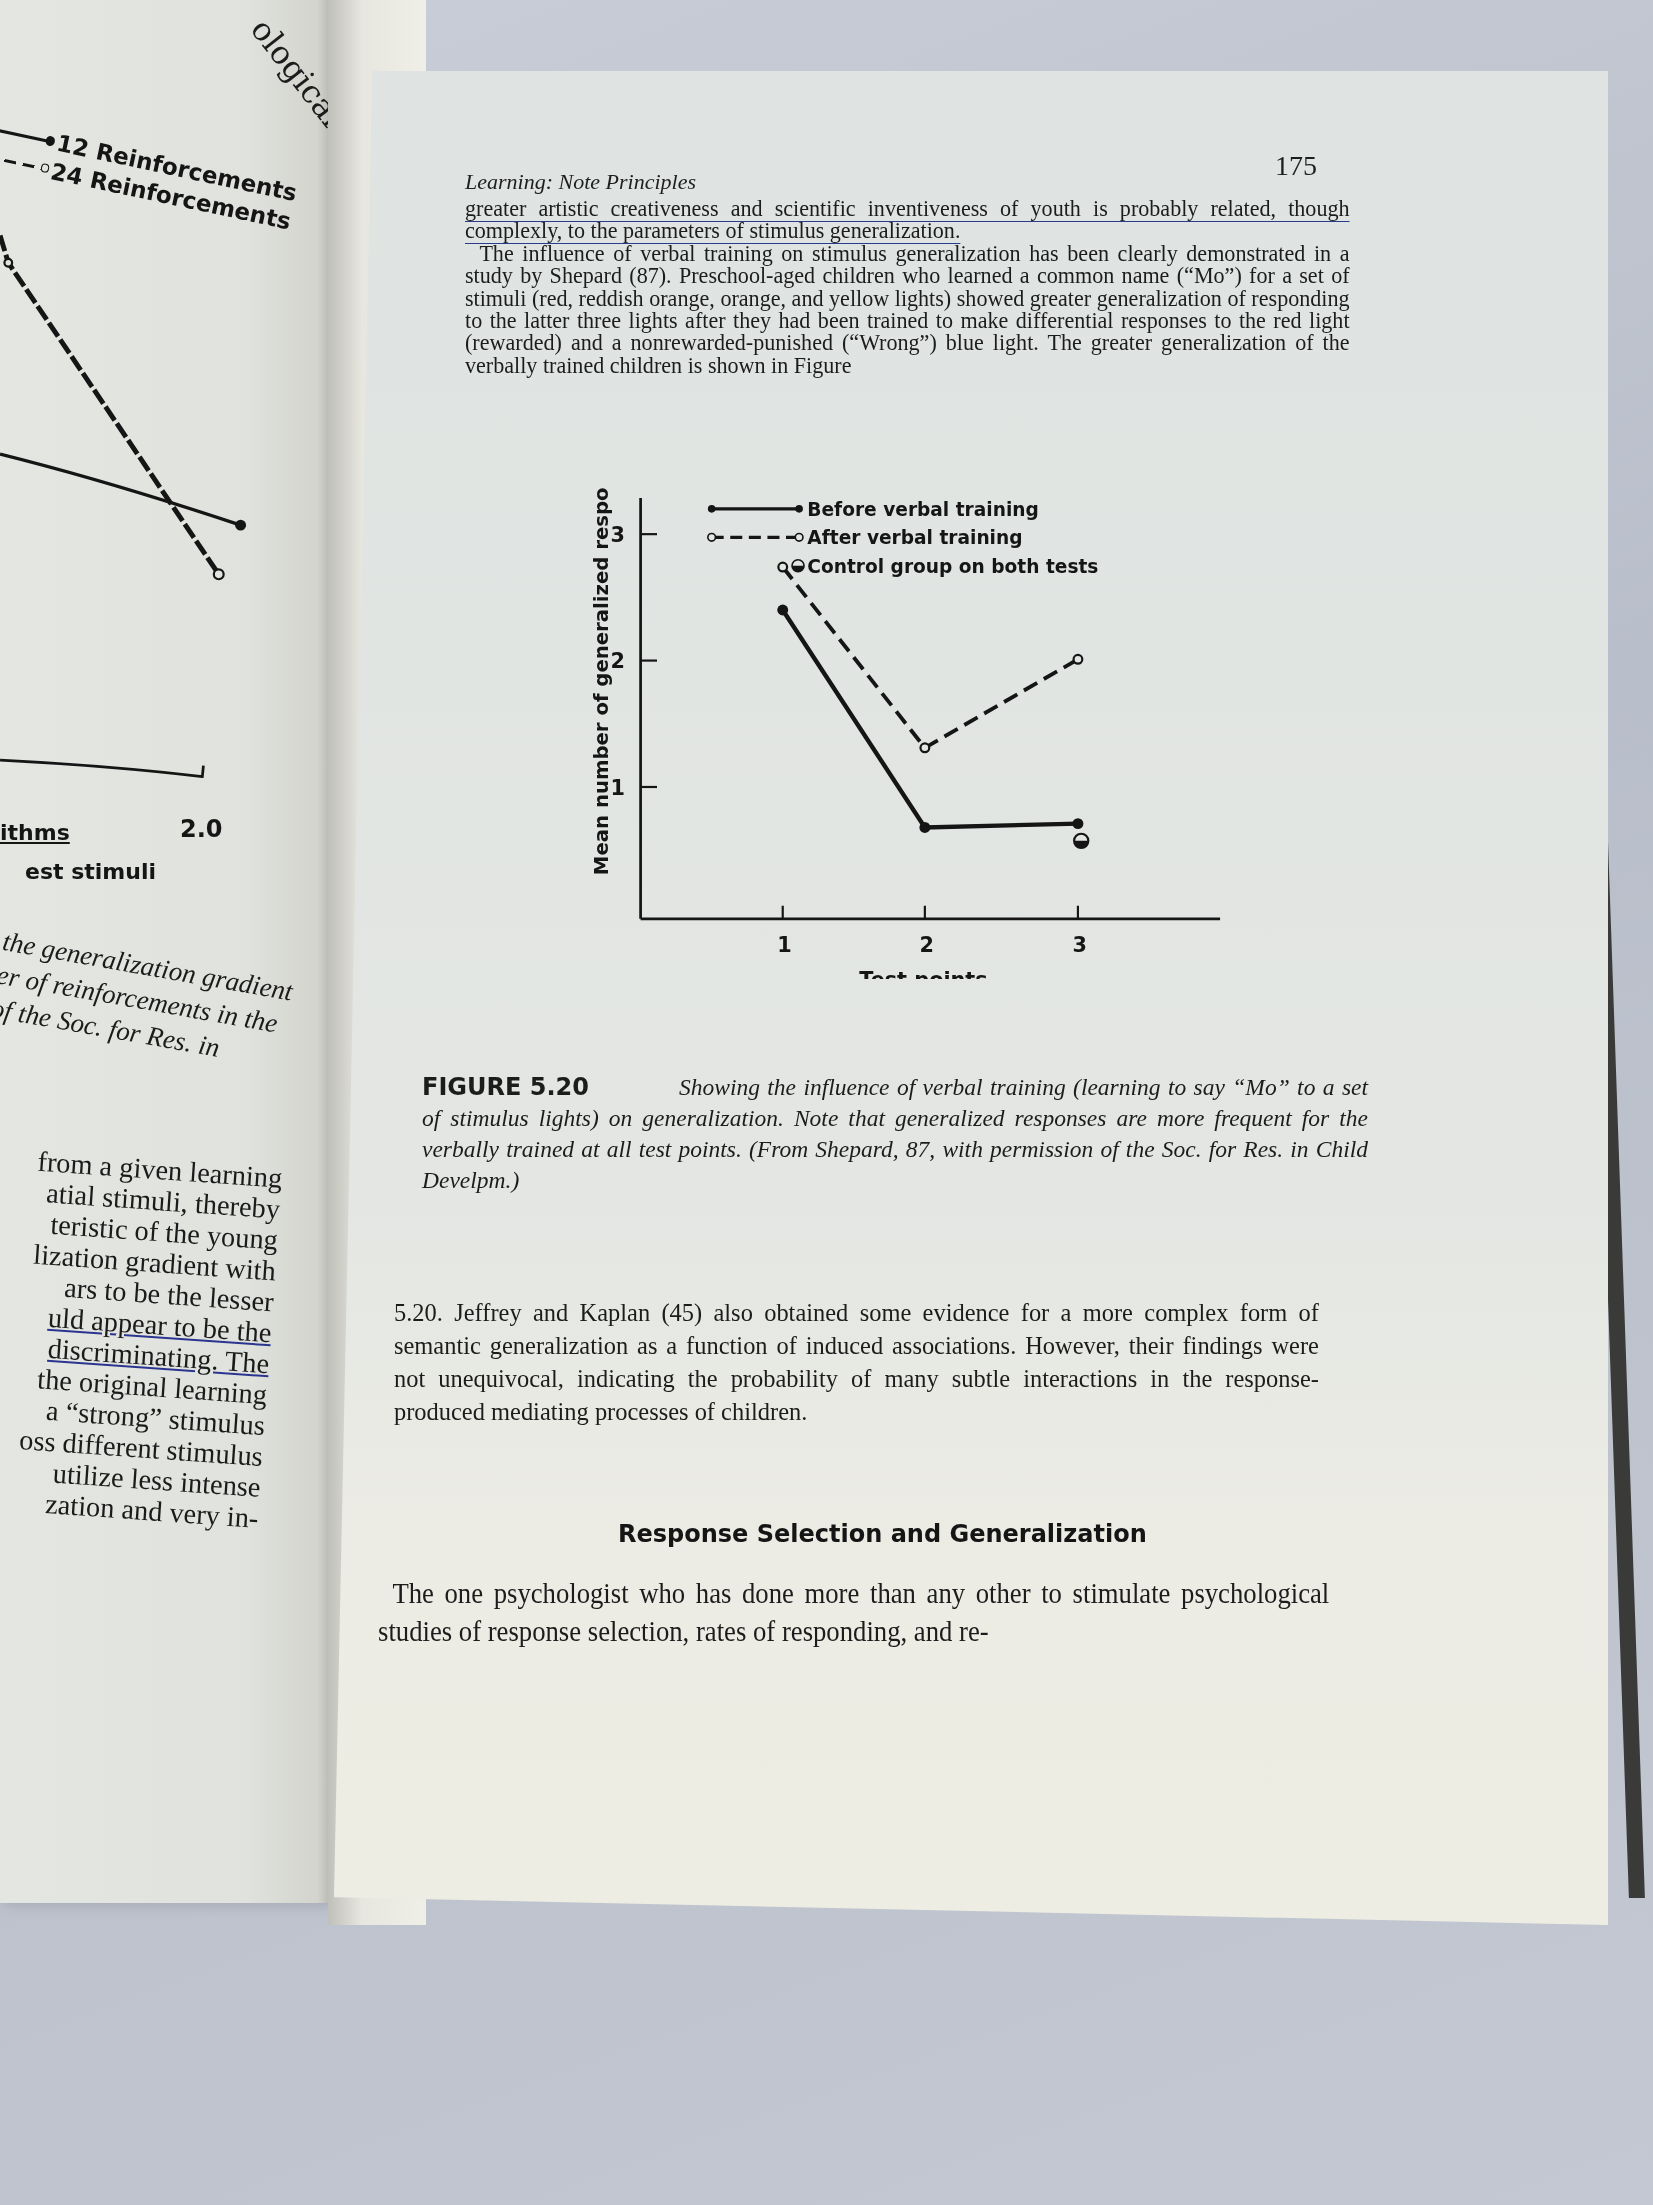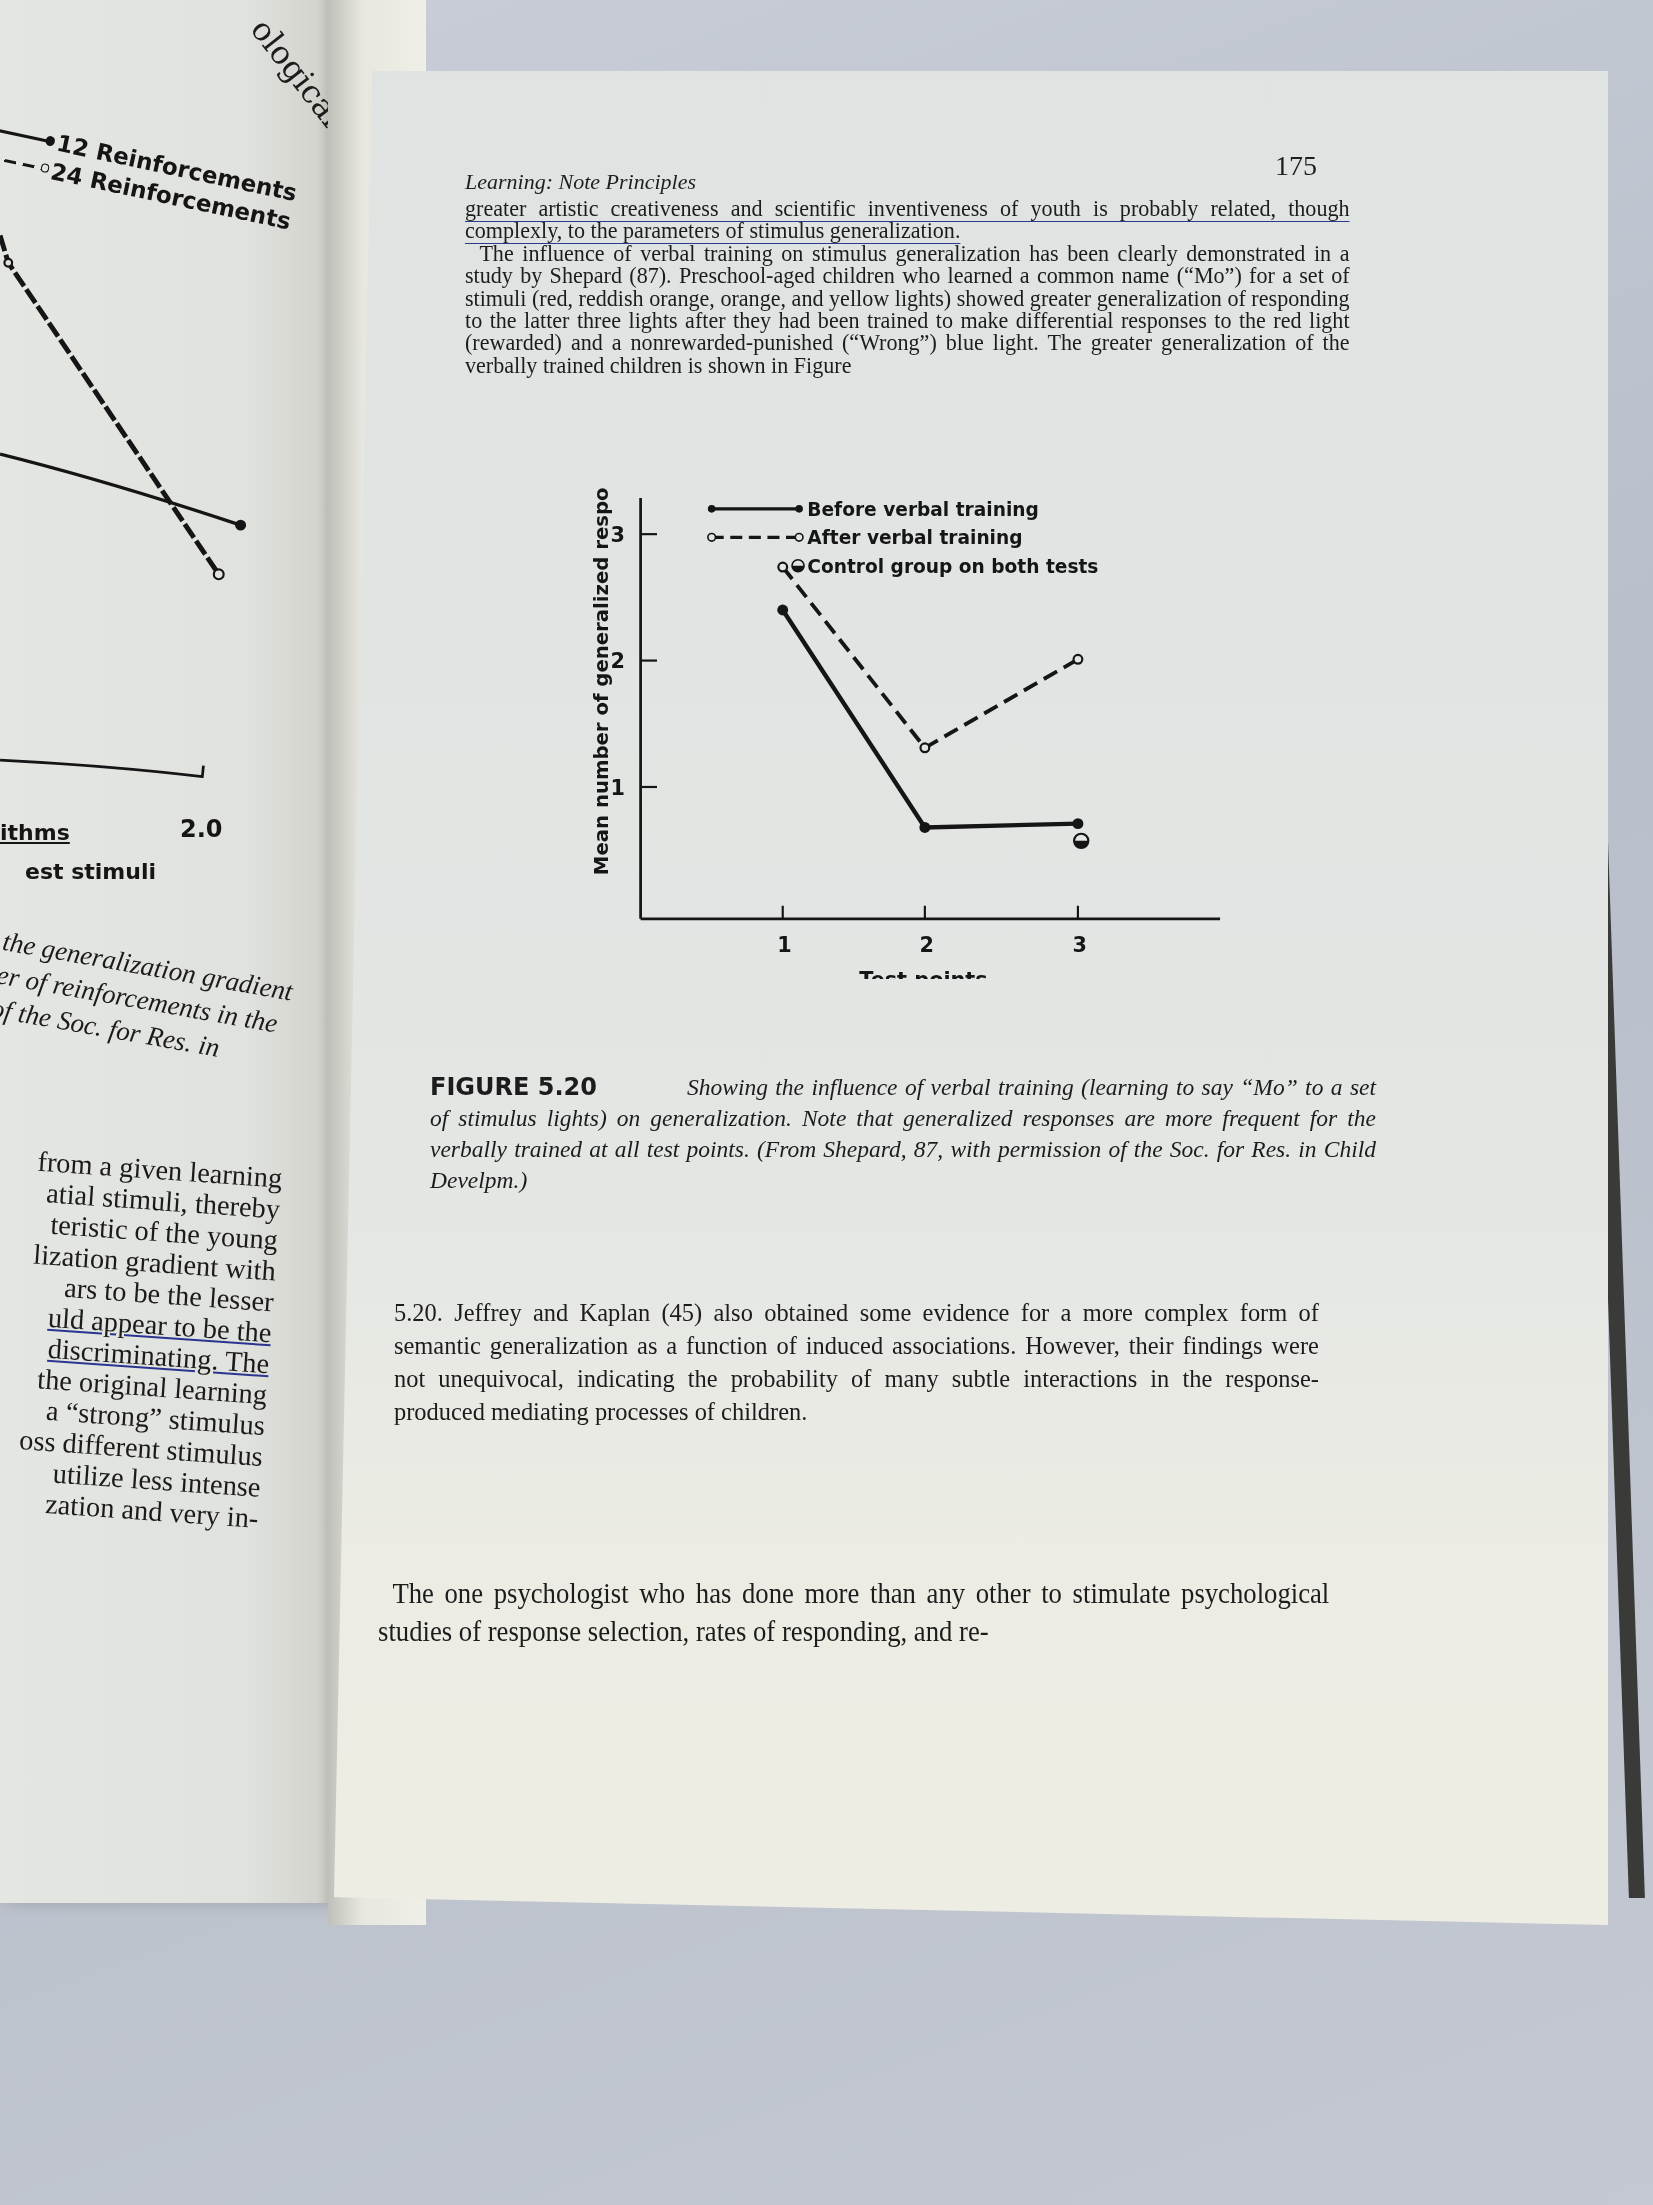--- a/index.html
+++ b/index.html
@@ -70,21 +70,21 @@
   .para .indent { text-indent:15.3px; }
   .para .hl { border-bottom:1.6px solid #2b3a8a; }
   .p1 { left:131px; top:126px; width:941px; }
 
   
   .chart { position:absolute; left:241px; top:416px; width:656px; height:492px; }
   .chart svg { width:100%; height:100%; }
   .chart .lg-text, .chart .tick-label, .chart .axis-title { font-family:"DejaVu Sans", sans-serif; font-weight:bold; fill:#151515; }
 
   .figure-caption {
-    position:absolute; left:96px; top:1001px; width:946px; font-size:23.5px; line-height:31px; color:#1c1c1c;
+    position:absolute; left:88px; top:1001px; width:946px; font-size:23.5px; line-height:31px; color:#1c1c1c;
   }
   .figure-caption .fig-label { font-family:"DejaVu Sans", sans-serif; font-size:24px; font-weight:bold; position:absolute; left:0; top:0; }
   .figure-caption .cap-text { font-style:italic; text-align:justify; text-indent:257px; }
 
   .p2 { left:60px; top:1225px; width:984px; font-size:26px; line-height:33px; }
   .section-heading {
     position:absolute; left:284px; top:1449px; font-family:"DejaVu Sans", sans-serif; font-weight:bold; font-size:24px; color:#151515;
   }
   .p3 { left:44px; top:1504px; width:1012px; font-size:28.4px; line-height:38px; }
 </style>
@@ -190,18 +190,19 @@
       </svg>
   </div>
 
   <div class="figure-caption">
     <span class="fig-label">FIGURE 5.20</span>
     <div class="cap-text">Showing the influence of verbal training (learning to say “Mo” to a set of stimulus lights) on generalization. Note that generalized responses are more frequent for the verbally trained at all test points. (From Shepard, 87, with permission of the Soc. for Res. in Child Develpm.)</div>
   </div>
 
   <div class="para p2">5.20. Jeffrey and Kaplan (45) also obtained some evidence for a more complex form of semantic generalization as a function of induced associations. However, their findings were not unequivocal, indicating the probability of many subtle interactions in the response-produced mediating processes of children.</div>
 
+  <div class="section-heading">Response Selection and Generalization</div>
 
   <div class="para p3 indent">
     <p class="indent">The one psychologist who has done more than any other to stimulate psychological studies of response selection, rates of responding, and re-</p>
   </div>
 </div>
 
 
 </body></html>

